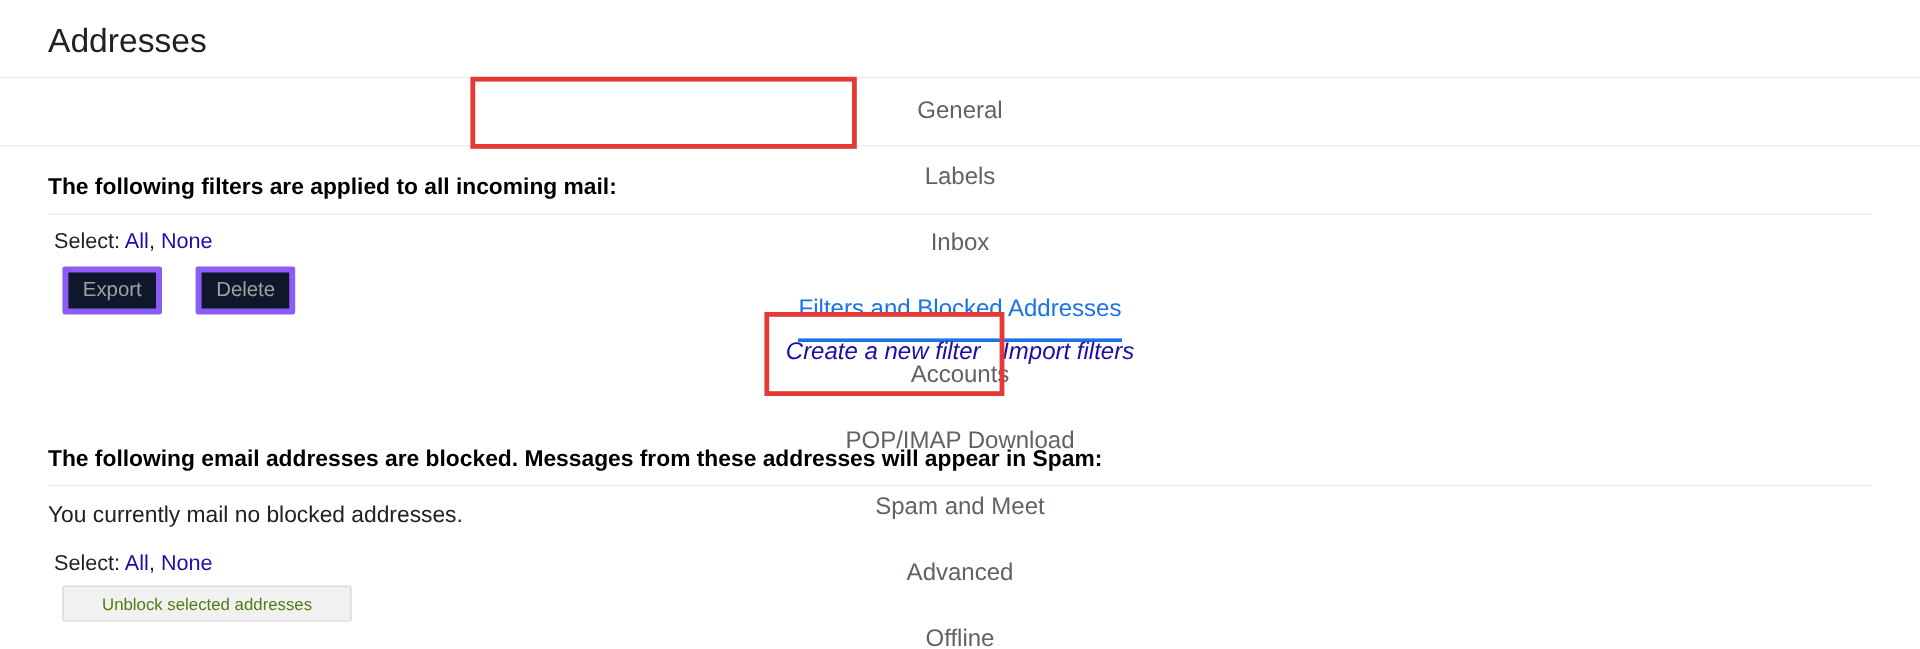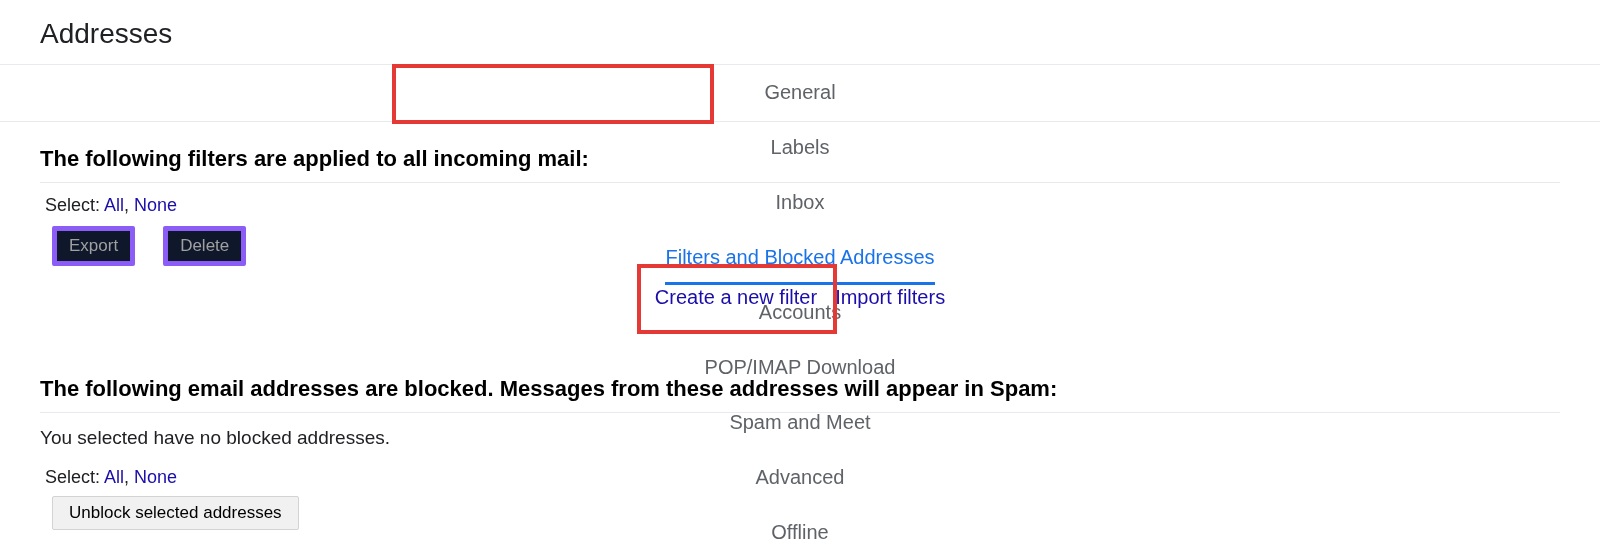--- a/index.html
+++ b/index.html
@@ -53,21 +53,21 @@
       pointer-events: none;
       top: -1px;
       height: 60px;
       left: 392px;
       width: 322px;
     }
     .content {
       padding: 24px 40px 40px 40px;
     }
     .section-heading {
-      font-size: 22px;
+      font-size: 19px;
       font-weight: 700;
       color: #000;
       margin-bottom: 10px;
     }
     .section-divider {
       border: none;
       border-top: 1px solid #e8eaed;
       margin: 10px 0 12px 0;
     }
     .select-row {
@@ -98,41 +98,42 @@
       margin: 18px 0 50px 0;
       position: relative;
       height: 40px;
     }
     .center-links-inner {
       display: inline-flex;
       align-items: flex-end;
       gap: 18px;
       font-size: 20px;
       position: relative;
+      font-style: italic;
     }
     .highlight-box-action {
       position: absolute;
       border: 4px solid #e53935;
       pointer-events: none;
       top: -22px;
       left: -18px;
       width: 200px;
       height: 70px;
     }
     .body-text {
       font-size: 19px;
       color: #202124;
       margin: 14px 0 18px 0;
     }
     .btn-wide {
       border: 1px solid #d3d3d3;
       background: #f1f1f1;
-      color: #000000;
-      font-size: 17px;
-      padding: 6px 16px;
+      color: #4d7c0f;
+      font-size: 14px;
+      padding: 6px 32px;
       border-radius: 2px;
       margin-left: 12px;
       margin-top: 8px;
       cursor: default;
     }
   </style>
 </head>
 <body>
 
 <div class="header">
@@ -171,21 +172,21 @@
     <div class="center-links-inner">
       <div class="highlight-box-action"></div>
       <span class="link">Create a new filter</span>
       <span class="link">Import filters</span>
     </div>
   </div>
 
   <div class="section-heading">The following email addresses are blocked. Messages from these addresses will appear in Spam:</div>
   <hr class="section-divider">
 
-  <div class="body-text">You selected have no blocked addresses.</div>
+  <div class="body-text">You currently mail no blocked addresses.</div>
 
   <div class="select-row">
     <span>Select: </span><span class="link">All</span><span>, </span><span class="link">None</span>
   </div>
 
   <div>
     <button class="btn-wide">Unblock selected addresses</button>
   </div>
 
 </div>

